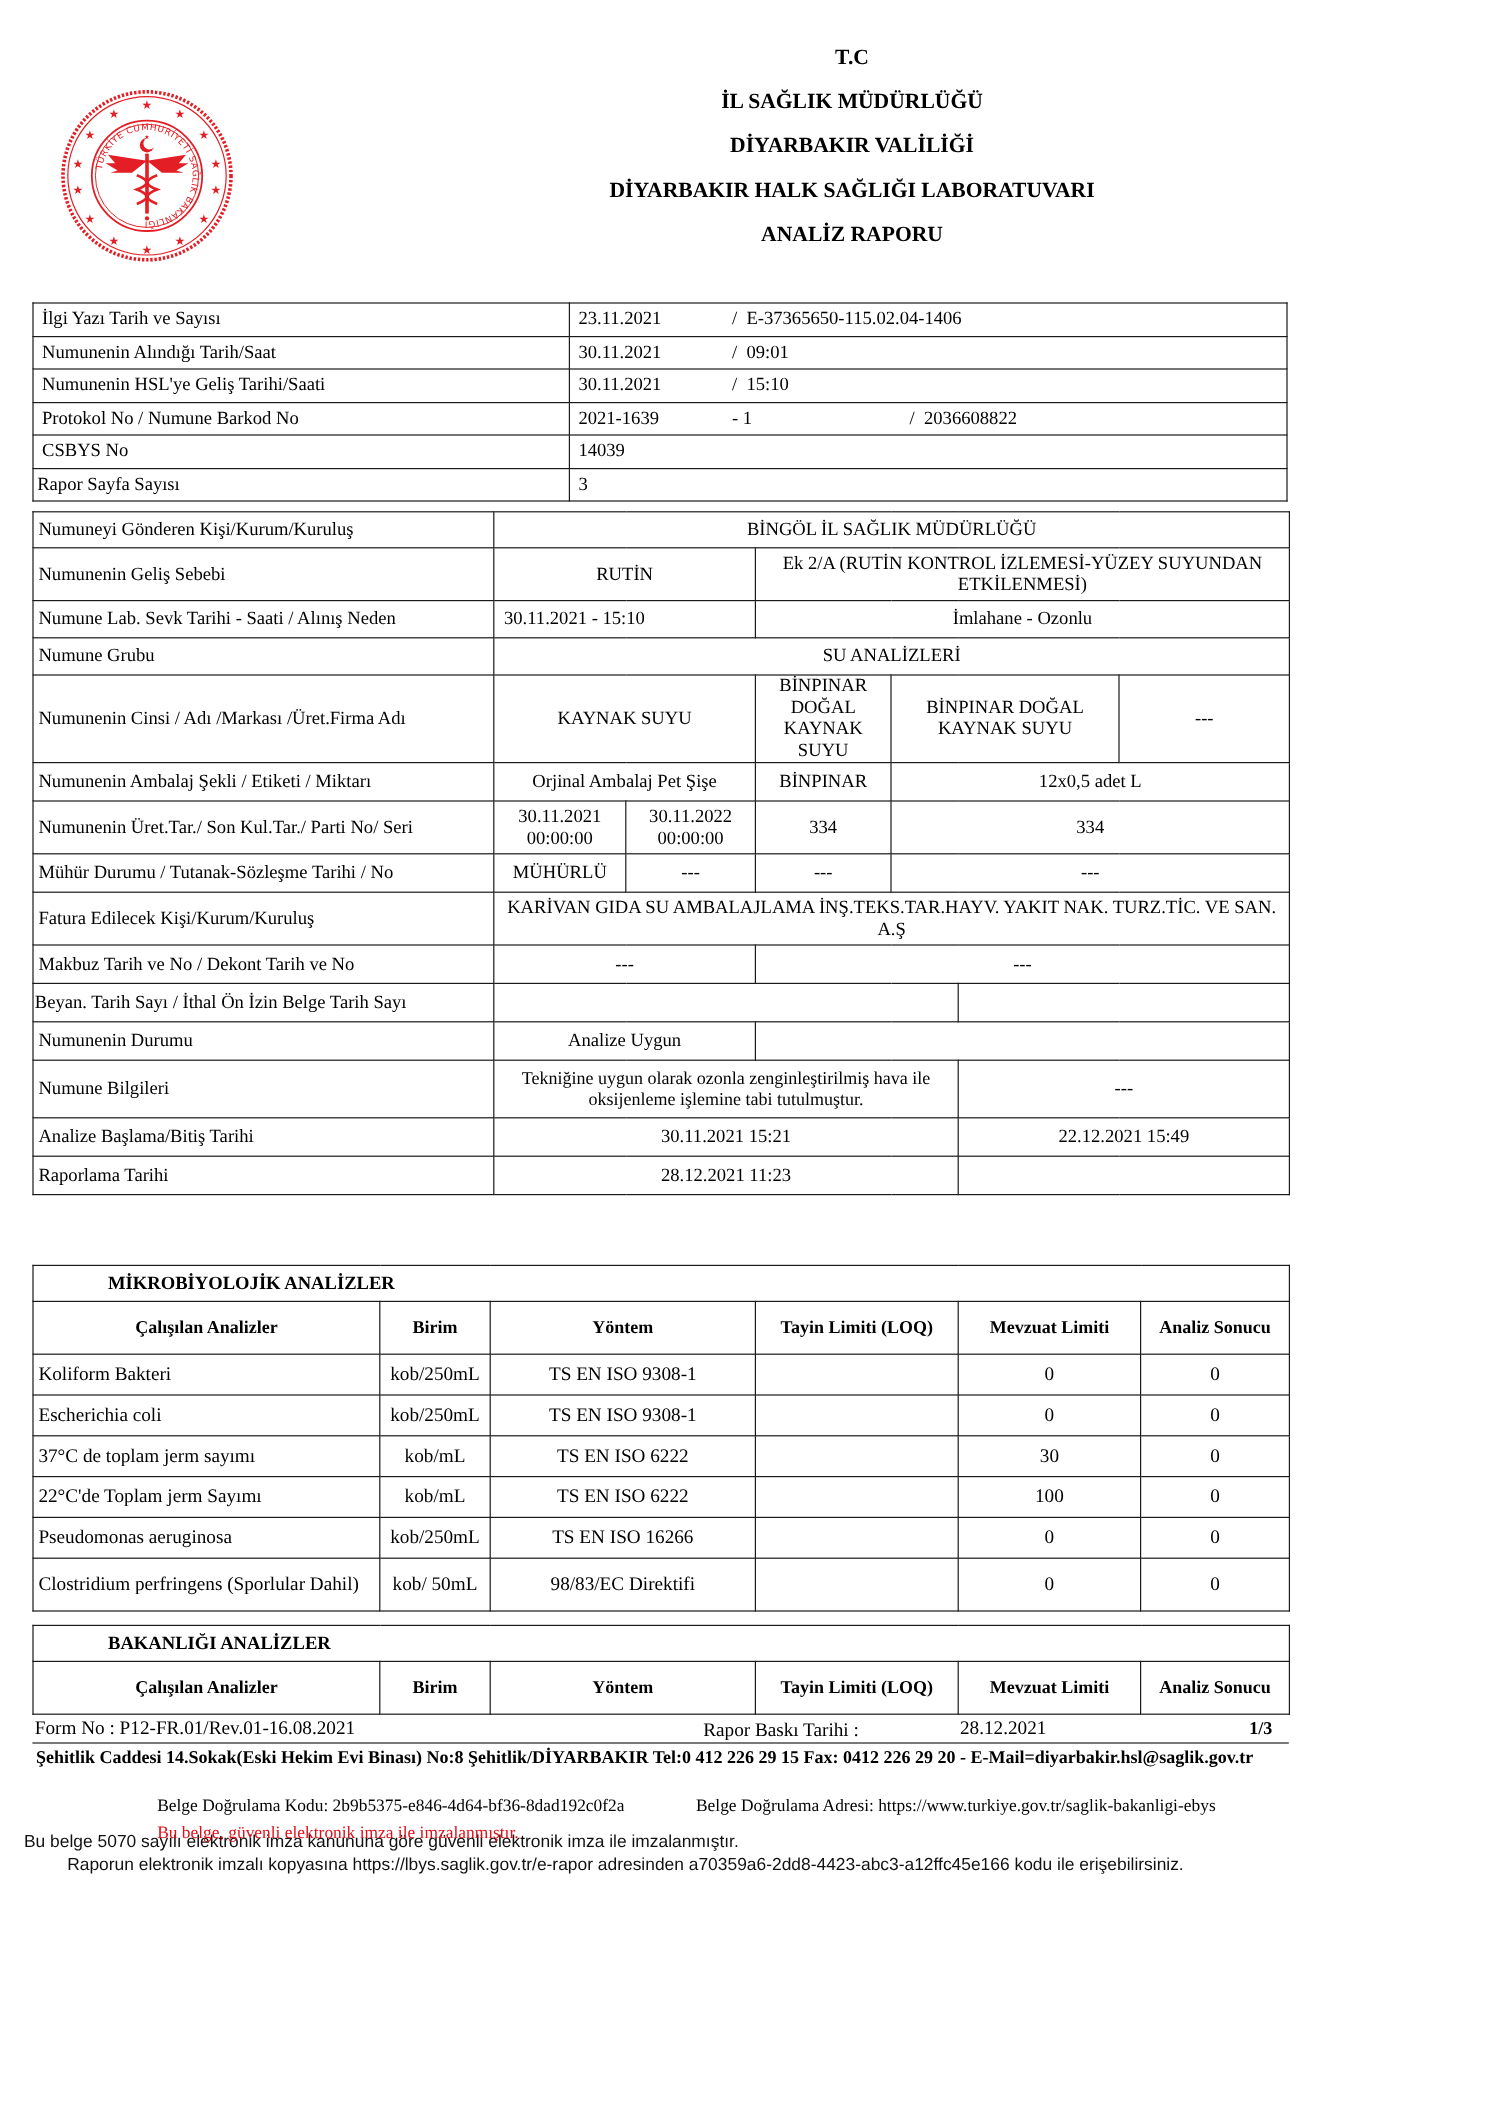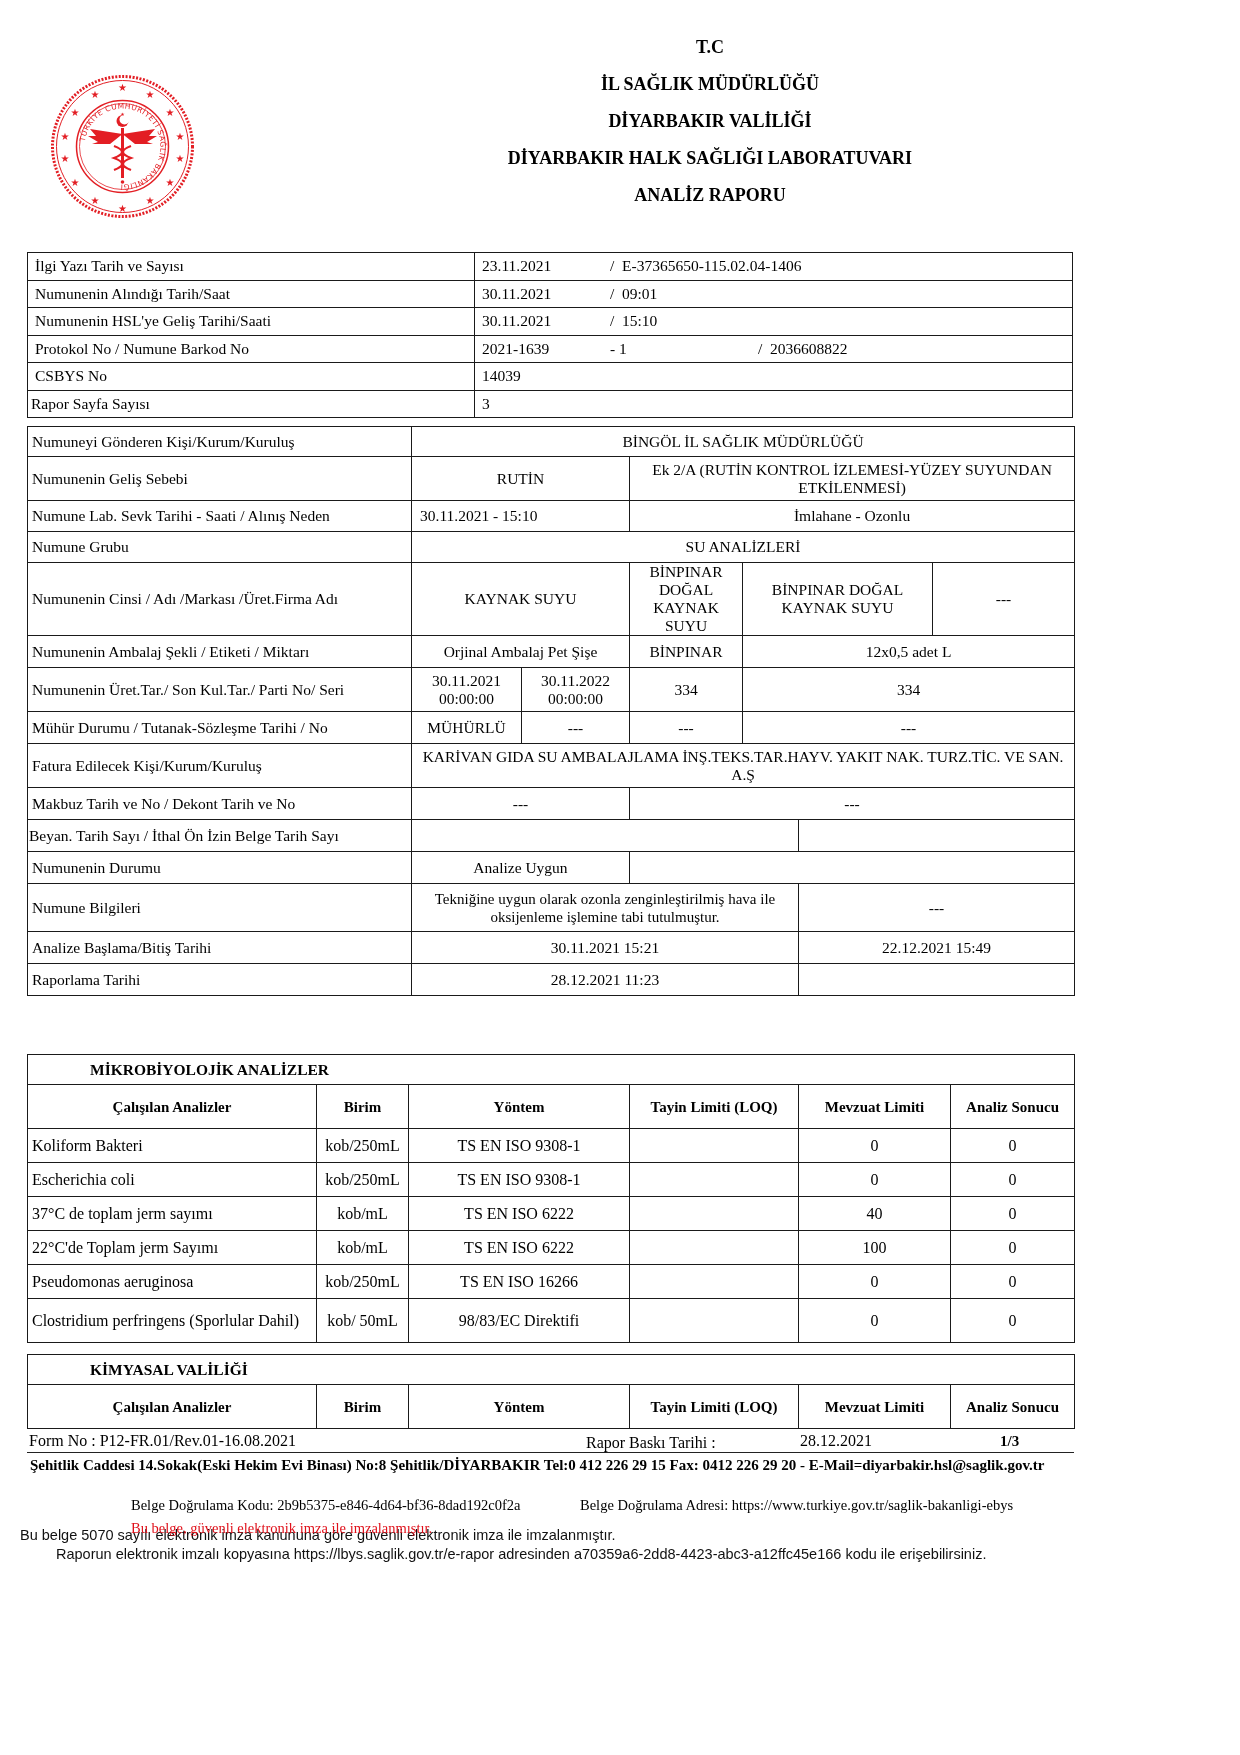--- a/index.html
+++ b/index.html
@@ -37,21 +37,21 @@
   .sec td { font-size: 16px; }
   #micro { top: 1054px; }
   #chem { top: 1354px; }
   #micro tr.r td { height: 34px; }
   #micro tr.r2 td { height: 44px; }
 
   .footer-line { position: absolute; left: 27px; top: 1452px; width: 1047px; border-top: 1.5px solid #222; }
   .form-no { position: absolute; left: 29px; top: 1432px; font-size: 16px; }
   .print-lbl { position: absolute; left: 586px; top: 1434px; font-size: 16px; }
   .print-val { position: absolute; left: 800px; top: 1432px; font-size: 16px; }
-  .page-no { position: absolute; left: 1000px; top: 1433px; font-size: 15px; font-weight: bold; }
+  .page-no { position: absolute; left: 1041px; top: 1433px; font-size: 15px; font-weight: bold; }
 
   .address { position: absolute; left: 30px; top: 1455px; width: 1040px; font-size: 15px; font-weight: bold; line-height: 21px; }
   .verify-code { position: absolute; left: 131px; top: 1497px; font-size: 14.5px; }
   .verify-addr { position: absolute; left: 580px; top: 1497px; font-size: 14.5px; }
   .red-note { position: absolute; left: 131px; top: 1520px; font-size: 14.5px; color: #e0101a; }
   .sans-note { position: absolute; left: 20px; font-family: "Liberation Sans", "DejaVu Sans", sans-serif; font-size: 14.5px; color: #111; }
   .sans-note.a { top: 1527px; }
   .sans-note.b { top: 1546px; margin-left: 36px; }
 </style>
 </head>
@@ -272,21 +272,21 @@
     <td>TS EN ISO 9308-1</td>
     <td></td>
     <td>0</td>
     <td>0</td>
   </tr>
   <tr class="r">
     <td class="name">37°C de toplam jerm sayımı</td>
     <td>kob/mL</td>
     <td>TS EN ISO 6222</td>
     <td></td>
-    <td>40</td>
+    <td>30</td>
     <td>0</td>
   </tr>
   <tr class="r">
     <td class="name">22°C'de Toplam jerm Sayımı</td>
     <td>kob/mL</td>
     <td>TS EN ISO 6222</td>
     <td></td>
     <td>100</td>
     <td>0</td>
   </tr>
@@ -313,21 +313,21 @@
   <colgroup>
     <col style="width:289px">
     <col style="width:92px">
     <col style="width:221px">
     <col style="width:169px">
     <col style="width:152px">
     <col style="width:124px">
   </colgroup>
   <tbody>
       <tr>
-    <td colspan="6" class="title">KİMYASAL VALİLİĞİ</td>
+    <td colspan="6" class="title">BAKANLIĞI ANALİZLER</td>
   </tr>
   <tr>
     <th>Çalışılan Analizler</th>
     <th>Birim</th>
     <th>Yöntem</th>
     <th>Tayin Limiti (LOQ)</th>
     <th>Mevzuat Limiti</th>
     <th>Analiz Sonucu</th>
   </tr>
 </tbody>

